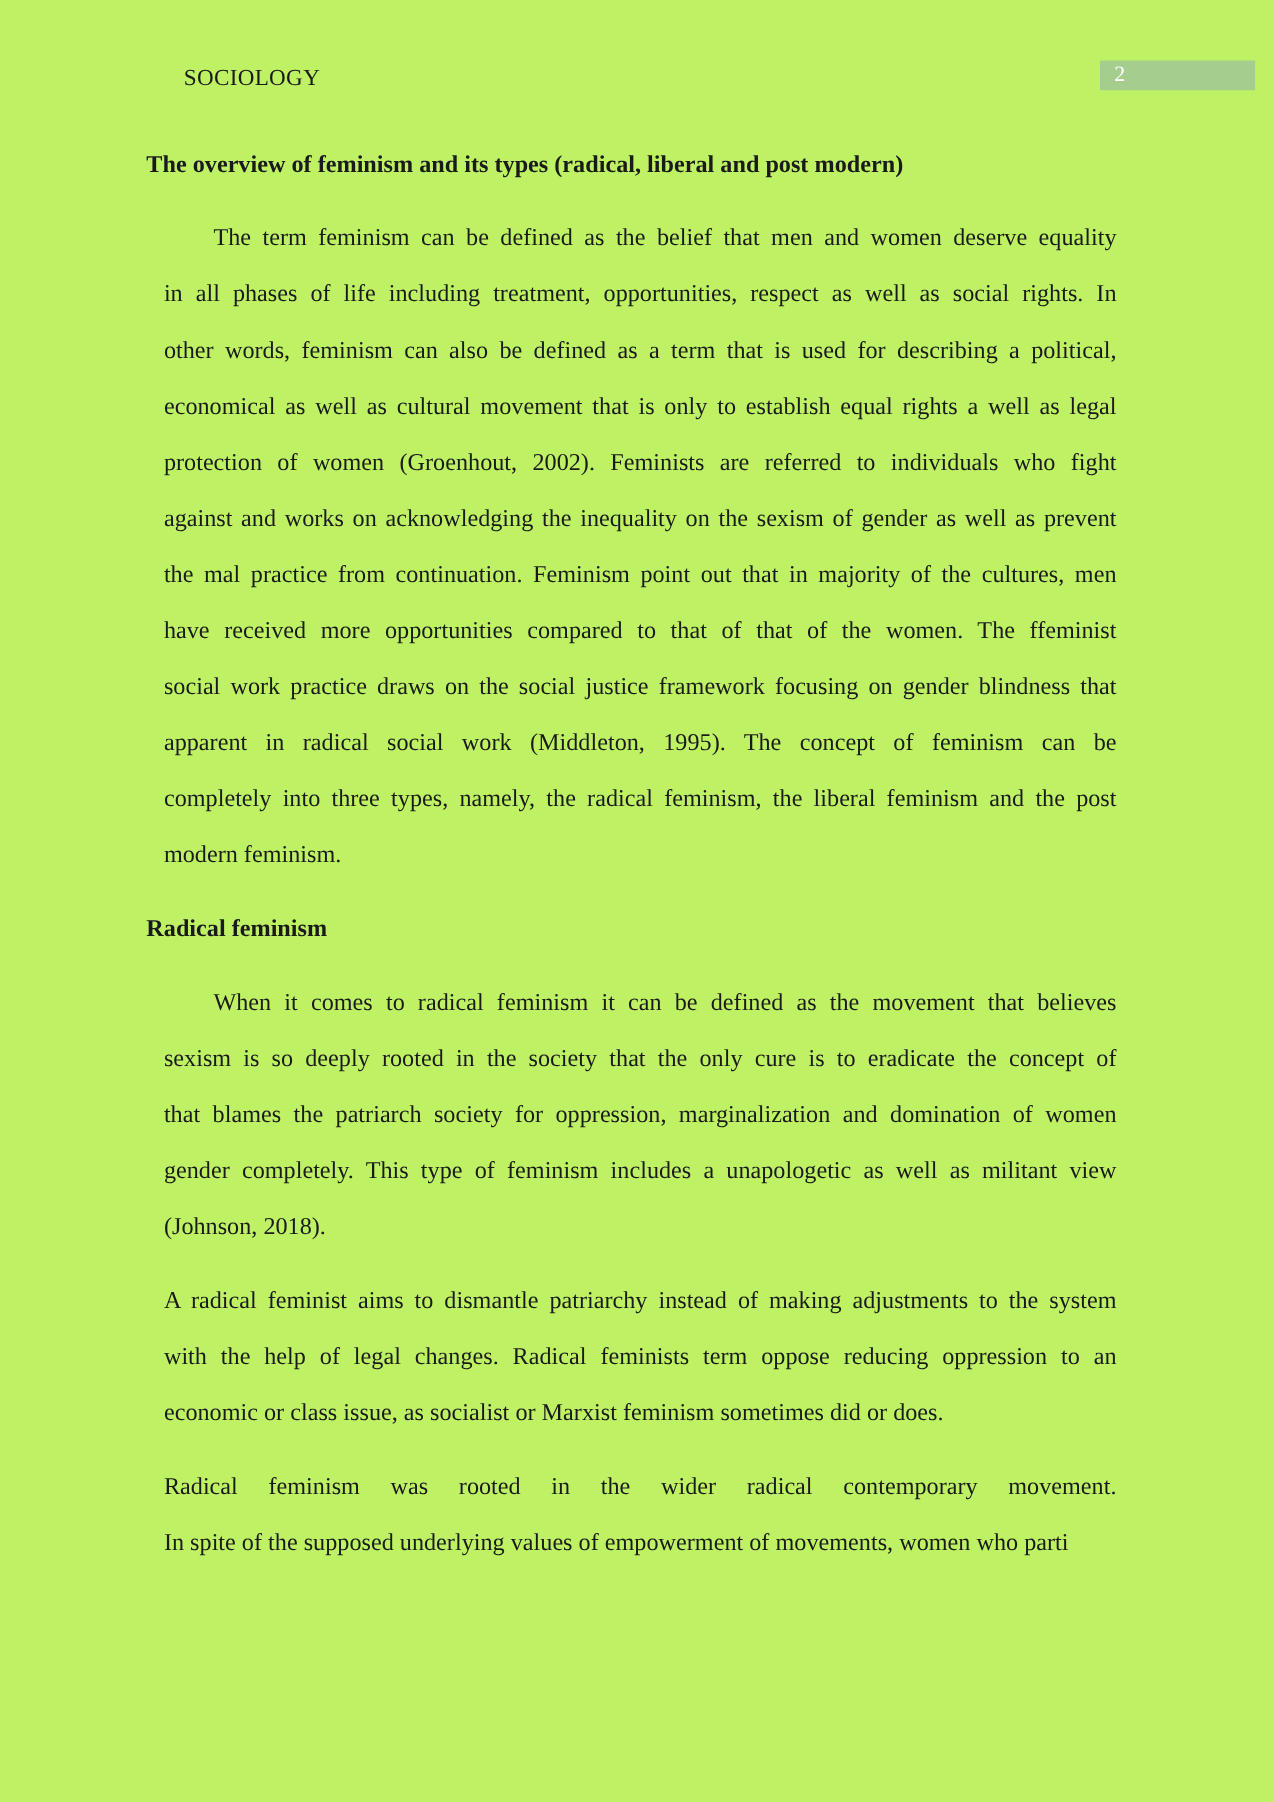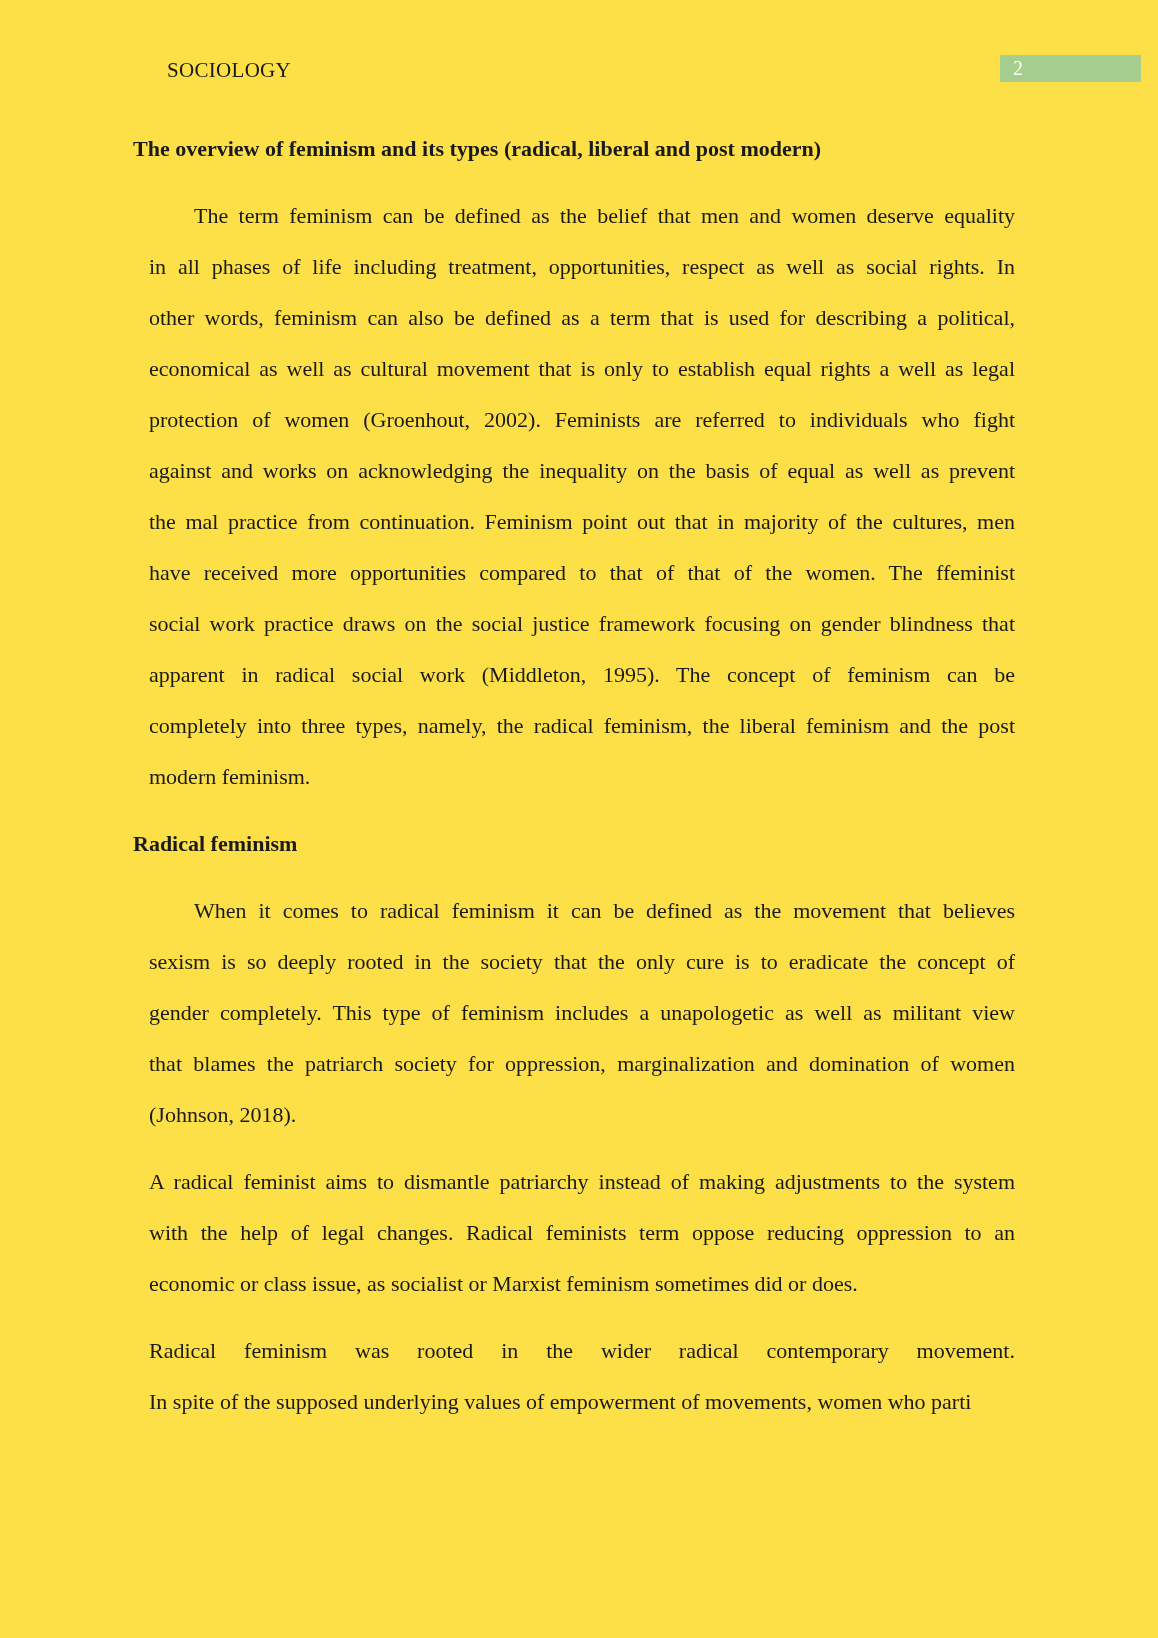--- a/index.html
+++ b/index.html
@@ -1,20 +1,20 @@
 <!DOCTYPE html>
 <html><head>
 <meta charset="utf-8">
 <style>
   html, body { margin: 0; padding: 0; background: #ffffff; }
   .page {
     position: relative;
     width: 1158px;
     height: 1638px;
-    background: #fde047;
+    background: #bef264;
     box-sizing: border-box;
     padding: 57px 143px 0 133px;
     overflow: hidden;
     font-family: "Liberation Serif", "DejaVu Serif", serif;
     color: #1a1a1a;
   }
   .hdr {
     position: relative;
     height: 27px;
   }
@@ -81,36 +81,36 @@
   </div>
 
   <h1 class="doc-title">The overview of feminism and its types (radical, liberal and post modern)</h1>
 
   <p class="para">
     <span class="line j ind">The term feminism can be defined as the belief that men and women deserve equality</span>
     <span class="line j">in all phases of life including treatment, opportunities, respect as well as social rights. In</span>
     <span class="line j">other words, feminism can also be defined as a term that is used for describing a political,</span>
     <span class="line j">economical as well as cultural movement that is only to establish equal rights a well as legal</span>
     <span class="line j">protection of women (Groenhout, 2002).  Feminists are referred to individuals who fight</span>
-    <span class="line j">against and works on acknowledging the inequality on the basis of equal as well as prevent</span>
+    <span class="line j">against and works on acknowledging the inequality on the sexism of gender as well as prevent</span>
     <span class="line j">the mal practice from continuation. Feminism point out that in majority of the cultures, men</span>
     <span class="line j">have received more opportunities compared to that of that of the women.  The ffeminist</span>
     <span class="line j">social work practice draws on the social justice framework focusing on gender blindness that</span>
     <span class="line j">apparent in radical social work (Middleton, 1995). The concept of feminism can be</span>
     <span class="line j">completely into three types, namely, the radical feminism, the liberal feminism and the post</span>
     <span class="line">modern feminism.</span>
   </p>
 
   <h2 class="section-heading">Radical feminism</h2>
 
   <p class="para">
     <span class="line j ind">When it comes to radical feminism it can be defined as the movement that believes</span>
     <span class="line j">sexism is so deeply rooted in the society that the only cure is to eradicate the concept of</span>
+    <span class="line j">that blames the patriarch society for oppression, marginalization and domination of women</span>
     <span class="line j">gender completely. This type of feminism includes a unapologetic as well as militant view</span>
-    <span class="line j">that blames the patriarch society for oppression, marginalization and domination of women</span>
     <span class="line">(Johnson, 2018).</span>
   </p>
 
   <p class="para">
     <span class="line j">A radical feminist aims to dismantle patriarchy instead of making adjustments to the system</span>
     <span class="line j">with the help of legal changes. Radical feminists term oppose reducing oppression to an</span>
     <span class="line">economic or class issue, as socialist or Marxist feminism sometimes did or does.</span>
   </p>
 
   <p class="para">

